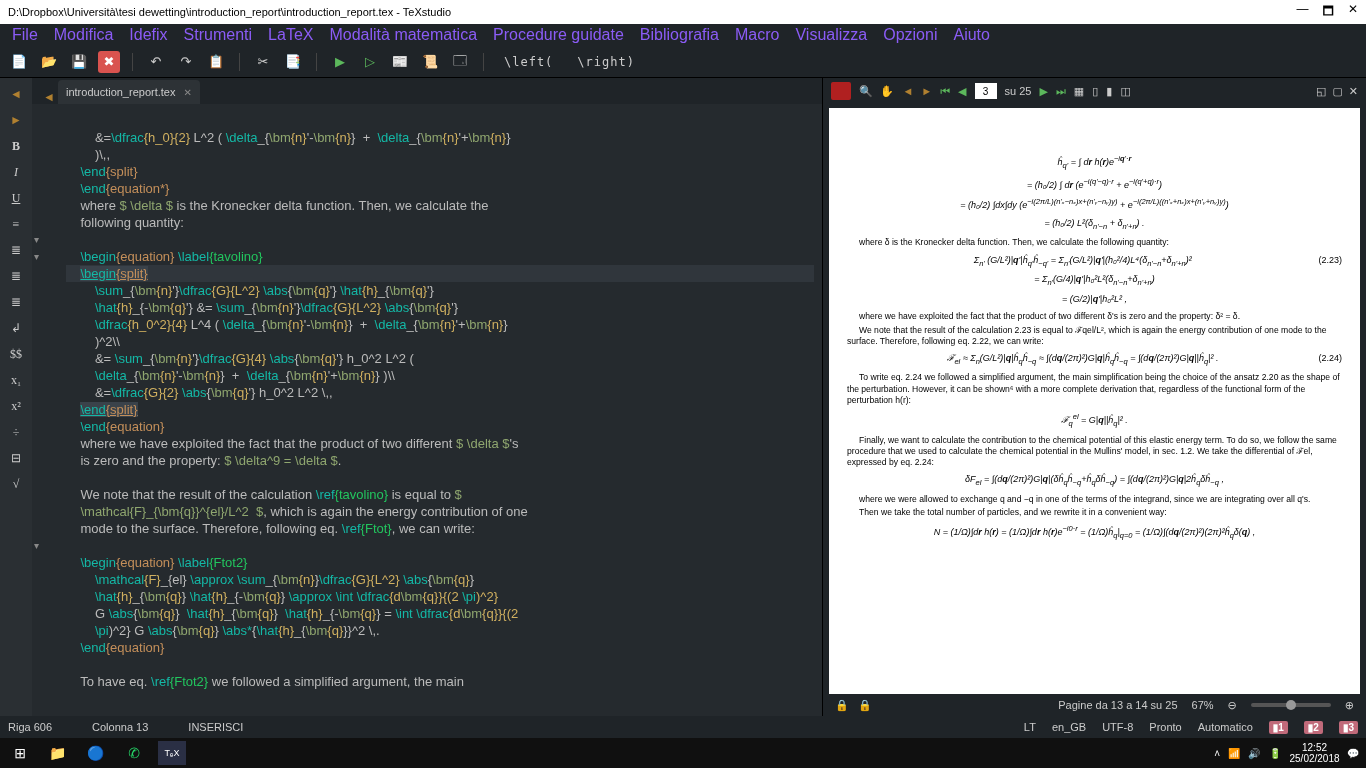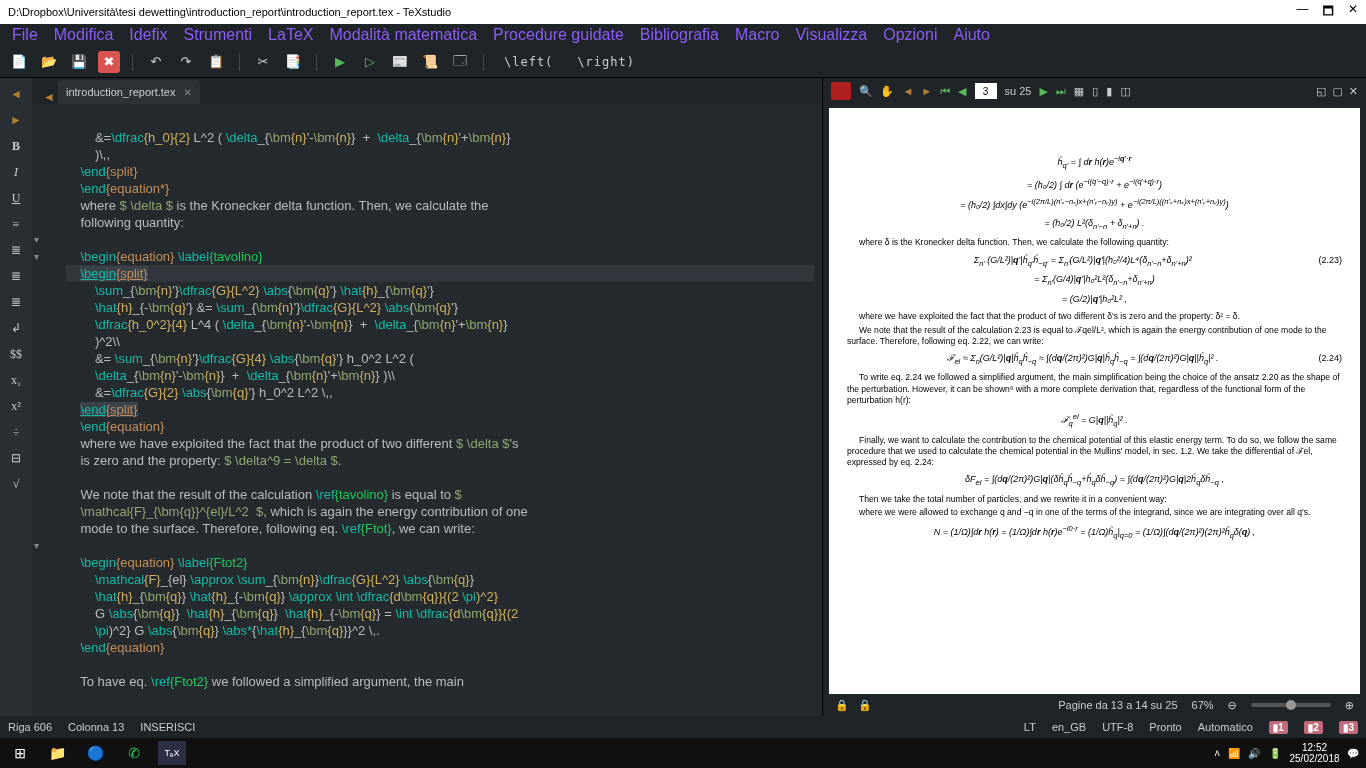--- a/index.html
+++ b/index.html
@@ -56,21 +56,21 @@
 .pdfpage { flex: 1; background: #fff; margin: 4px 6px 0; padding: 40px 18px 10px; font-family: "Times New Roman", serif; font-size: 9px; color: #000; overflow: hidden; line-height: 1.3; }
 .pdfpage .eq { text-align: center; margin: 6px 0; font-style: italic; }
 .pdfpage .txt { text-indent: 12px; font-size: 8.6px; margin: 2px 0; }
 .pdfpage .eqnum { float: right; font-style: normal; }
 .pdfstatus { height: 22px; background: #1f2428; display: flex; align-items: center; justify-content: space-between; padding: 0 12px; font-size: 11px; color: #ccc; }
 .lockicon { color: #b08030; }
 .slider { width: 80px; height: 4px; background: #555; border-radius: 2px; position: relative; }
 .slider::after { content: ''; position: absolute; width: 10px; height: 10px; background: #999; border-radius: 50%; top: -3px; left: 35px; }
 
 
-.statusbar { height: 22px; background: #1f2428; display: flex; align-items: center; padding: 0 8px; font-size: 11px; color: #ccc; gap: 16px; }
+.statusbar { height: 22px; background: #1f2428; display: flex; align-items: center; padding: 0 8px; font-size: 11px; color: #ccc; gap: 40px; }
 .statusbar .right { margin-left: auto; display: flex; gap: 16px; align-items: center; padding-left: 16px; }
 .badge { background: #c06a7a; color: #fff; padding: 1px 4px; border-radius: 2px; font-size: 10px; font-weight: bold; }
 
 
 .taskbar { height: 30px; background: #101010; display: flex; align-items: center; padding: 0 6px; gap: 10px; }
 .taskicon { width: 28px; height: 24px; display: flex; align-items: center; justify-content: center; font-size: 14px; color: #fff; }
 .taskbar .tray { margin-left: auto; display: flex; align-items: center; gap: 8px; font-size: 10px; color: #fff; }
 .clock { text-align: center; line-height: 1.1; font-size: 10px; }
 </style>
 </head>
@@ -221,22 +221,22 @@
       <div class="eq">Σ<sub>n'</sub> (G/L²)|<b>q</b>'|ĥ<sub>q'</sub>ĥ<sub>−q'</sub> = Σ<sub>n'</sub>(G/L²)|<b>q</b>'|(h₀²/4)L⁴(δ<sub>n'−n</sub>+δ<sub>n'+n</sub>)²<span class="eqnum">(2.23)</span></div>
       <div class="eq">= Σ<sub>n'</sub>(G/4)|<b>q</b>'|h₀²L²(δ<sub>n'−n</sub>+δ<sub>n'+n</sub>)</div>
       <div class="eq">= (G/2)|<b>q</b>'|h₀²L² ,</div>
       <p class="txt">where we have exploited the fact that the product of two different δ's is zero and the property: δ² = δ.</p>
       <p class="txt">We note that the result of the calculation 2.23 is equal to ℱqel/L², which is again the energy contribution of one mode to the surface. Therefore, following eq. 2.22, we can write:</p>
       <div class="eq">ℱ<sub>el</sub> ≈ Σ<sub>n</sub>(G/L²)|<b>q</b>|ĥ<sub>q</sub>ĥ<sub>−q</sub> ≈ ∫(d<b>q</b>/(2π)²)G|<b>q</b>|ĥ<sub>q</sub>ĥ<sub>−q</sub> = ∫(d<b>q</b>/(2π)²)G|<b>q</b>||ĥ<sub>q</sub>|² .<span class="eqnum">(2.24)</span></div>
       <p class="txt">To write eq. 2.24 we followed a simplified argument, the main simplification being the choice of the ansatz 2.20 as the shape of the perturbation. However, it can be shown⁶ with a more complete derivation that, regardless of the functional form of the perturbation h(r):</p>
       <div class="eq">ℱ<sub>q</sub><sup>el</sup> = G|<b>q</b>||ĥ<sub>q</sub>|² .</div>
       <p class="txt">Finally, we want to calculate the contribution to the chemical potential of this elastic energy term. To do so, we follow the same procedure that we used to calculate the chemical potential in the Mullins' model, in sec. 1.2. We take the differential of ℱel, expressed by eq. 2.24:</p>
       <div class="eq">δF<sub>el</sub> = ∫(d<b>q</b>/(2π)²)G|<b>q</b>|(δĥ<sub>q</sub>ĥ<sub>−q</sub>+ĥ<sub>q</sub>δĥ<sub>−q</sub>) = ∫(d<b>q</b>/(2π)²)G|<b>q</b>|2ĥ<sub>q</sub>δĥ<sub>−q</sub> ,</div>
+      <p class="txt">where we were allowed to exchange q and −q in one of the terms of the integrand, since we are integrating over all q's.</p>
       <p class="txt">Then we take the total number of particles, and we rewrite it in a convenient way:</p>
-      <p class="txt">where we were allowed to exchange q and −q in one of the terms of the integrand, since we are integrating over all q's.</p>
       <div class="eq">N = (1/Ω)∫d<b>r</b> h(<b>r</b>) = (1/Ω)∫d<b>r</b> h(<b>r</b>)e<sup>−i0·r</sup> = (1/Ω)ĥ<sub>q</sub>|<sub>q=0</sub> = (1/Ω)∫(d<b>q</b>/(2π)²)(2π)²ĥ<sub>q</sub>δ(<b>q</b>) ,</div>
     </div>
     <div class="pdfstatus">
       <div style="display:flex;gap:10px">
         <span class="lockicon">🔒</span>
         <span class="lockicon">🔒</span>
       </div>
       <div style="display:flex;gap:14px;align-items:center">
         <span>Pagine da 13 a 14 su 25</span>
         <span>67%</span>

